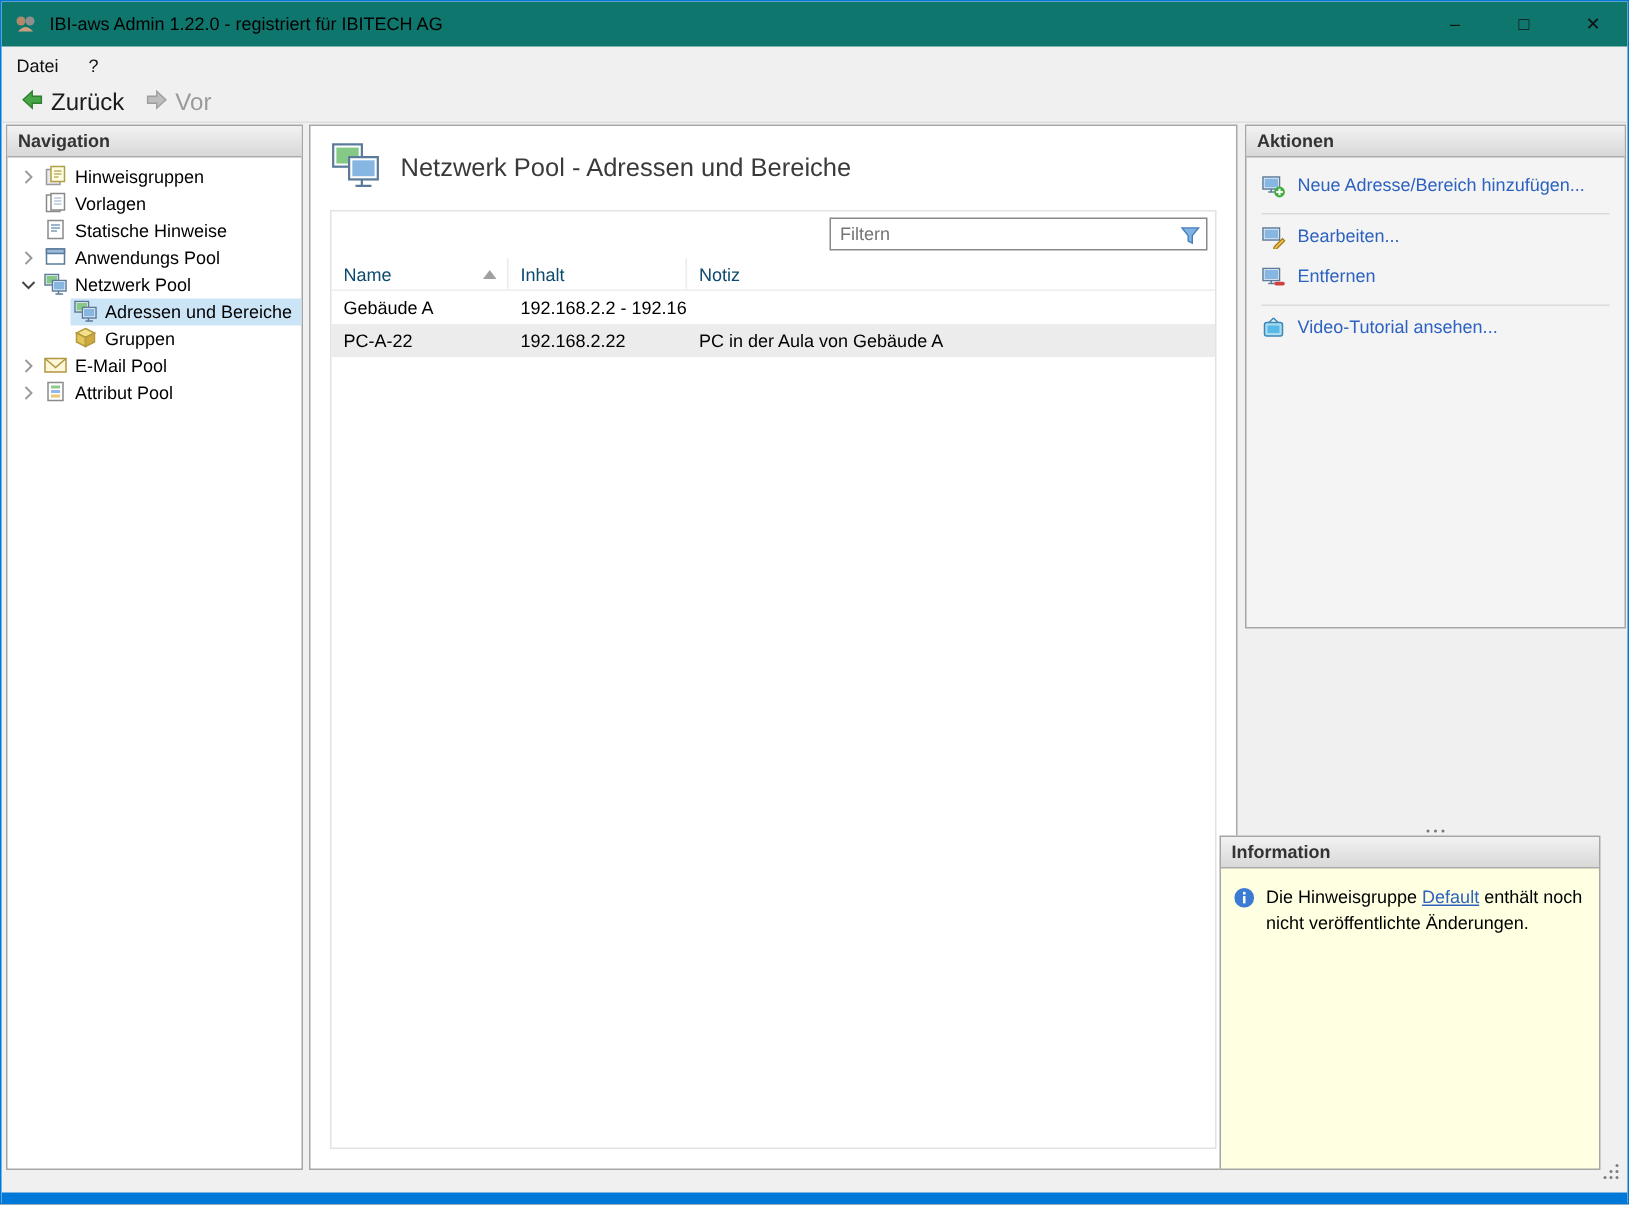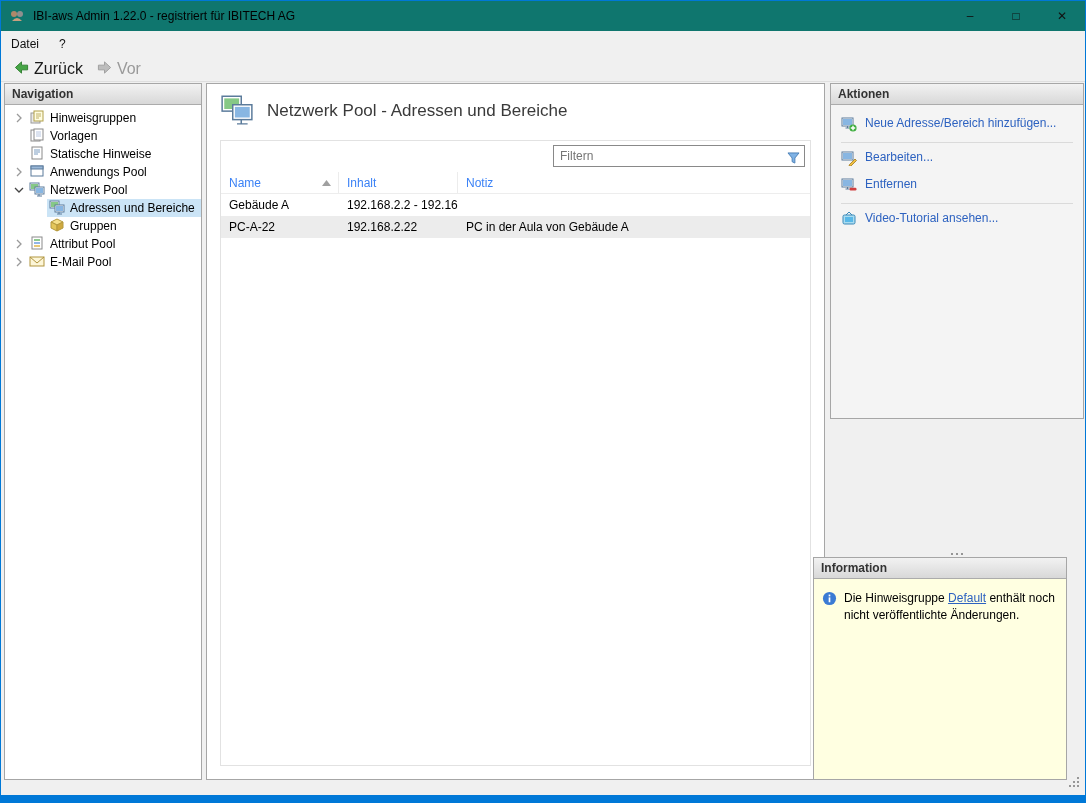--- a/index.html
+++ b/index.html
@@ -54,21 +54,21 @@
   .main-title { font-size:17px; color:#3a3a3a; }
   .content-area { position:absolute; left:13px; right:13px; top:56px; bottom:13px;
                   border:1px solid #e2e2e2; background:#fff; }
   .filter-row { position:relative; height:31px; }
   .filter-box { position:absolute; right:5px; top:4px; width:252px; height:22px; }
   .filter-input { width:100%; height:100%; border:1px solid #898989; font-size:12px;
                   padding:0 26px 0 6px; font-family:inherit; color:#333; }
   .filter-input::placeholder { color:#757575; }
   .funnel { position:absolute; right:5px; top:5px; }
   .thead { display:flex; height:22px; align-items:center; border-bottom:1px solid #ededed;
-           font-size:12px; color:#3b82f6; }
+           font-size:12px; color:#0c4a6e; }
   .th { display:flex; align-items:center; height:100%; padding-left:8px;
         border-right:1px solid #ececec; cursor:pointer; }
   .th.col-notiz { border-right:none; }
   .col-name { width:118px; } .col-inhalt { width:119px; } .col-notiz { flex:1; }
   .sort-icon { margin-left:auto; margin-right:7px; display:flex; }
   .trow { display:flex; height:22px; align-items:center; font-size:12px; color:#000; cursor:pointer; }
   .trow.selected { background:var(--selected-row-bg,#ececec); }
   .td { padding-left:8px; overflow:hidden; white-space:nowrap; }
 
   
@@ -239,41 +239,41 @@
       </div>
 
       <div class="tree-row lvl0">
         <span class="chev">
             <svg width="10" height="10" viewBox="0 0 10 10">
               <path d="M3 1 L7 5 L3 9" fill="none" stroke="#9a9a9a" stroke-width="1.3"></path>
             </svg>
           </span>
         <span class="row-body">
           <span><svg width="16" height="16" viewBox="0 0 16 16">
-                <rect x="3" y="2" width="10" height="12" fill="#fff" stroke="#8a8a8a"></rect>
-                <rect x="5" y="4" width="6" height="2" fill="#8fc98f"></rect>
-                <rect x="5" y="7" width="6" height="2" fill="#92b6e8"></rect>
-                <rect x="5" y="10" width="6" height="2" fill="#e8c878"></rect>
-              </svg></span>
-          <span class="tlabel">Attribut Pool</span>
+                <rect x="1" y="4" width="14" height="9" fill="#fdf6d8" stroke="#b1953f"></rect>
+                <path d="M1 4 L8 10 L15 4" fill="none" stroke="#b1953f"></path>
+              </svg></span>
+          <span class="tlabel">E-Mail Pool</span>
         </span>
       </div>
 
       <div class="tree-row lvl0">
         <span class="chev">
             <svg width="10" height="10" viewBox="0 0 10 10">
               <path d="M3 1 L7 5 L3 9" fill="none" stroke="#9a9a9a" stroke-width="1.3"></path>
             </svg>
           </span>
         <span class="row-body">
           <span><svg width="16" height="16" viewBox="0 0 16 16">
-                <rect x="1" y="4" width="14" height="9" fill="#fdf6d8" stroke="#b1953f"></rect>
-                <path d="M1 4 L8 10 L15 4" fill="none" stroke="#b1953f"></path>
-              </svg></span>
-          <span class="tlabel">E-Mail Pool</span>
+                <rect x="3" y="2" width="10" height="12" fill="#fff" stroke="#8a8a8a"></rect>
+                <rect x="5" y="4" width="6" height="2" fill="#8fc98f"></rect>
+                <rect x="5" y="7" width="6" height="2" fill="#92b6e8"></rect>
+                <rect x="5" y="10" width="6" height="2" fill="#e8c878"></rect>
+              </svg></span>
+          <span class="tlabel">Attribut Pool</span>
         </span>
       </div>
 
     </div>
   </div>
 
   <div class="main-panel">
     <div class="main-title-row">
       <span><svg width="34" height="34" viewBox="0 0 16 16">
             <rect x="1" y="2" width="9" height="7" fill="#fff" stroke="#5b7b9b" stroke-width="0.7"></rect>

